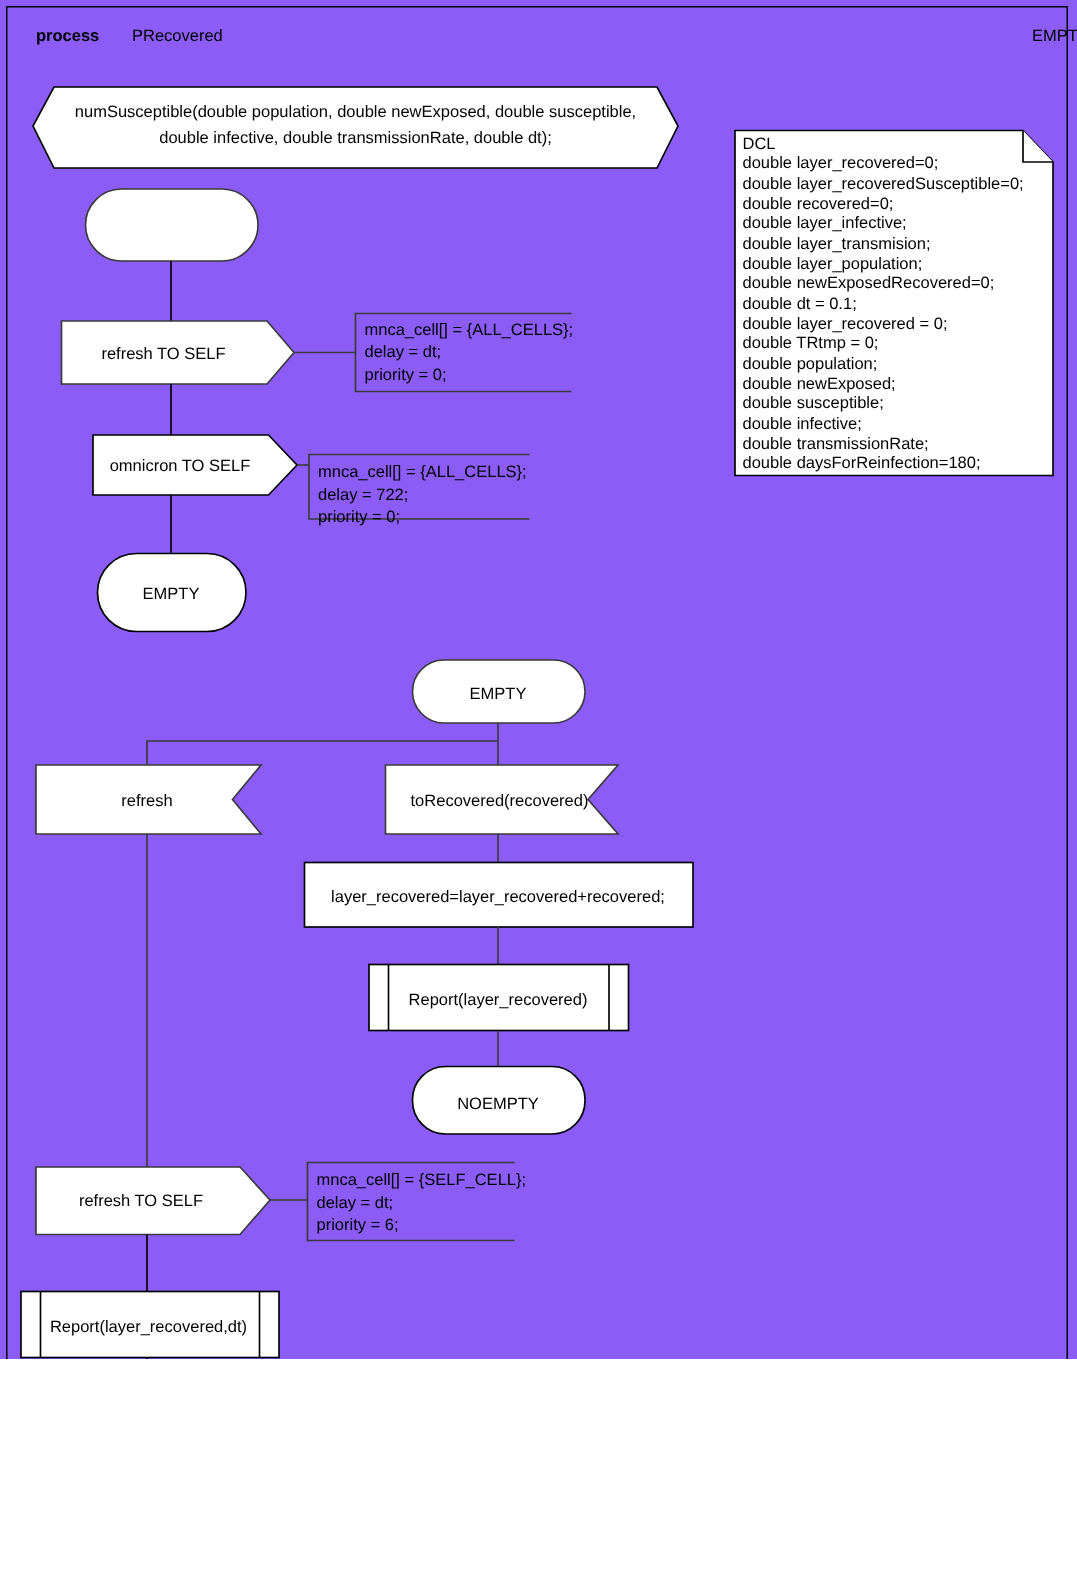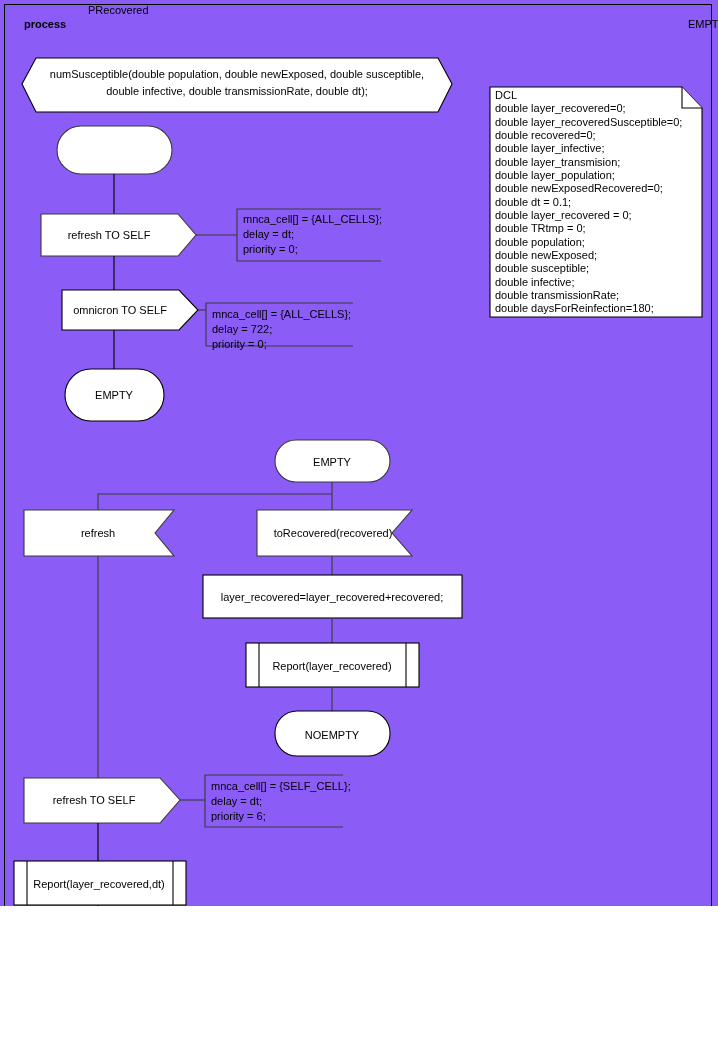--- a/index.html
+++ b/index.html
@@ -81,21 +81,21 @@
   .start { text-anchor: start; }
 </style>
 </head>
 <body>
 
 <div id="canvas">
 
   <div id="frame"></div>
 
   <div class="lbl lbl-bold" style="left:24px; top:18px;">process</div>
-  <div class="lbl" style="left:88px; top:4px;">PRecovered</div>
+  <div class="lbl" style="left:88px; top:18px;">PRecovered</div>
   <div class="lbl" style="left:640px; top:18px;padding-left:48px;">EMPTY (2)</div>
 
   <svg class="flow" viewBox="0 0 718 1047" xmlns="http://www.w3.org/2000/svg">
 
     <g>
       <path class="shape-dark" d="M 36 58 L 438 58 L 452 84 L 438 112 L 36 112 L 22 84 Z"></path>
       <text class="mid" x="237" y="78">numSusceptible(double population, double newExposed, double susceptible,</text>
       <text class="mid" x="237" y="95">double infective, double transmissionRate, double dt);</text>
     </g>
 

